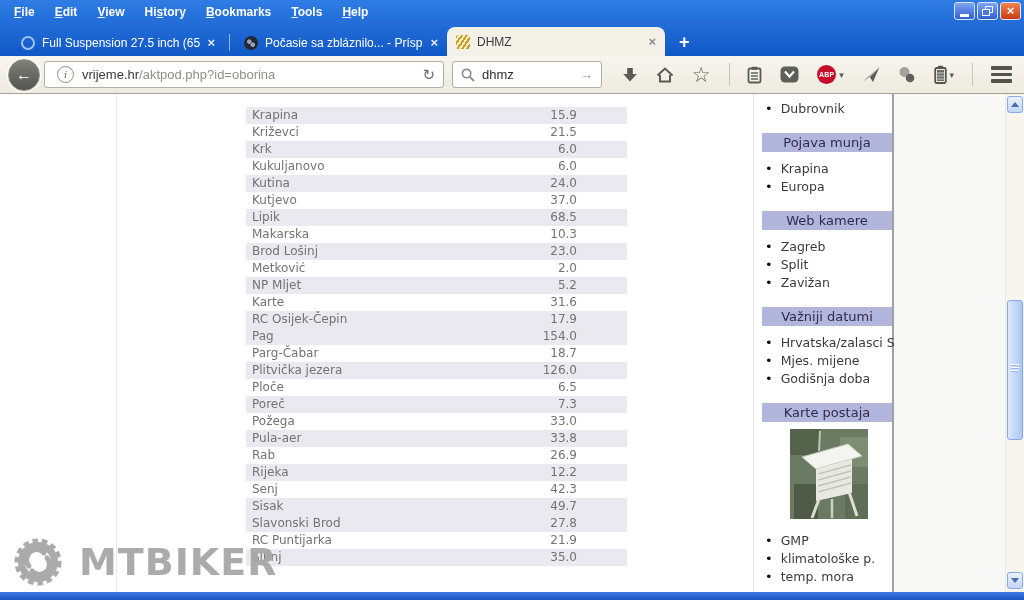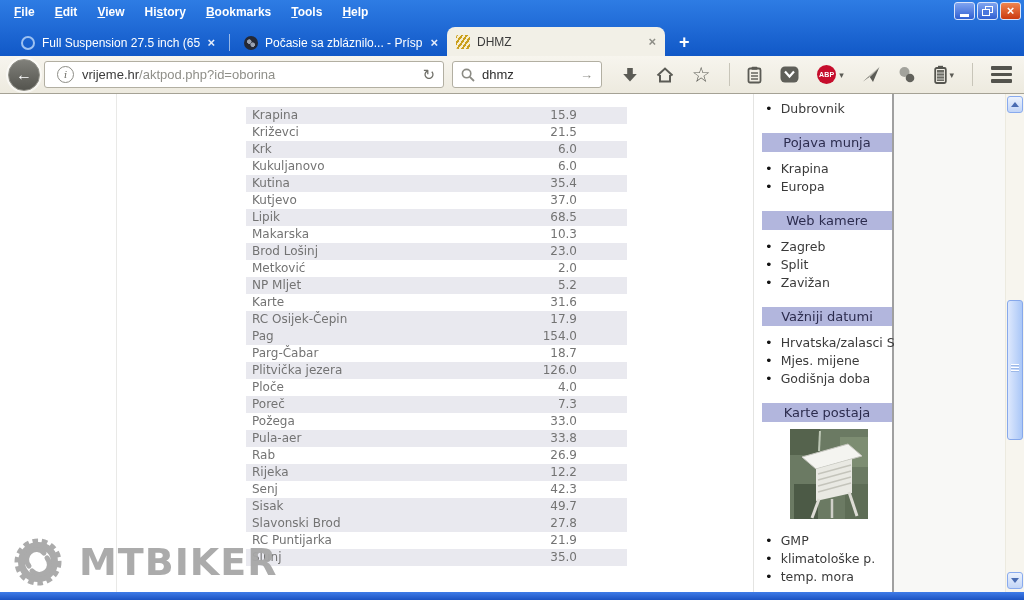--- a/index.html
+++ b/index.html
@@ -257,21 +257,21 @@
         <div class="row shaded">
           <span class="name">Krk</span>
           <span class="val">6.0</span>
         </div>
         <div class="row">
           <span class="name">Kukuljanovo</span>
           <span class="val">6.0</span>
         </div>
         <div class="row shaded">
           <span class="name">Kutina</span>
-          <span class="val">35.4</span>
+          <span class="val">24.0</span>
         </div>
         <div class="row">
           <span class="name">Kutjevo</span>
           <span class="val">37.0</span>
         </div>
         <div class="row shaded">
           <span class="name">Lipik</span>
           <span class="val">68.5</span>
         </div>
         <div class="row">
@@ -305,21 +305,21 @@
         <div class="row">
           <span class="name">Parg-Čabar</span>
           <span class="val">18.7</span>
         </div>
         <div class="row shaded">
           <span class="name">Plitvička jezera</span>
           <span class="val">126.0</span>
         </div>
         <div class="row">
           <span class="name">Ploče</span>
-          <span class="val">4.0</span>
+          <span class="val">6.5</span>
         </div>
         <div class="row shaded">
           <span class="name">Poreč</span>
           <span class="val">7.3</span>
         </div>
         <div class="row">
           <span class="name">Požega</span>
           <span class="val">33.0</span>
         </div>
         <div class="row shaded">

